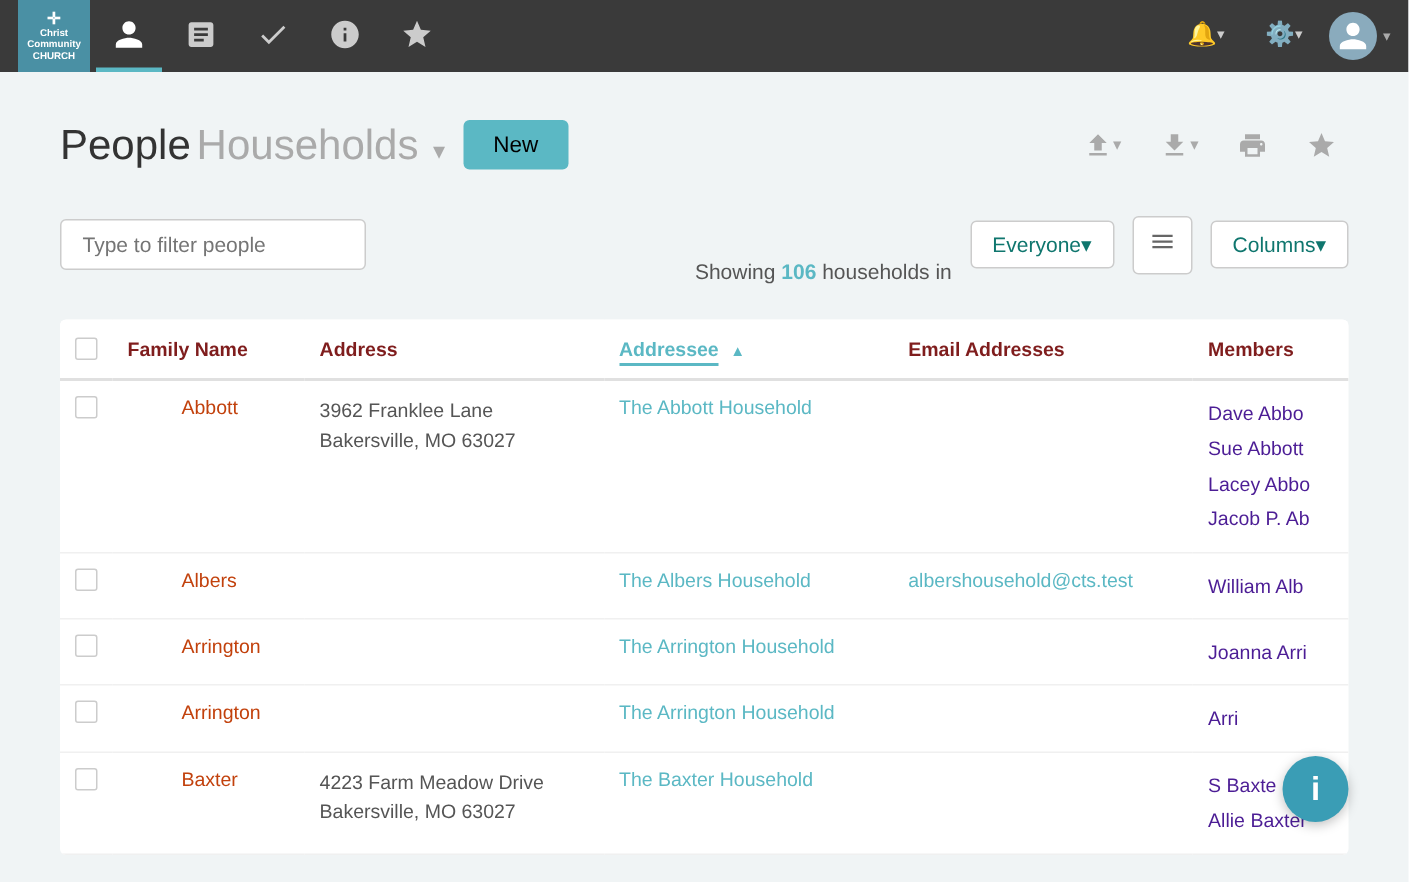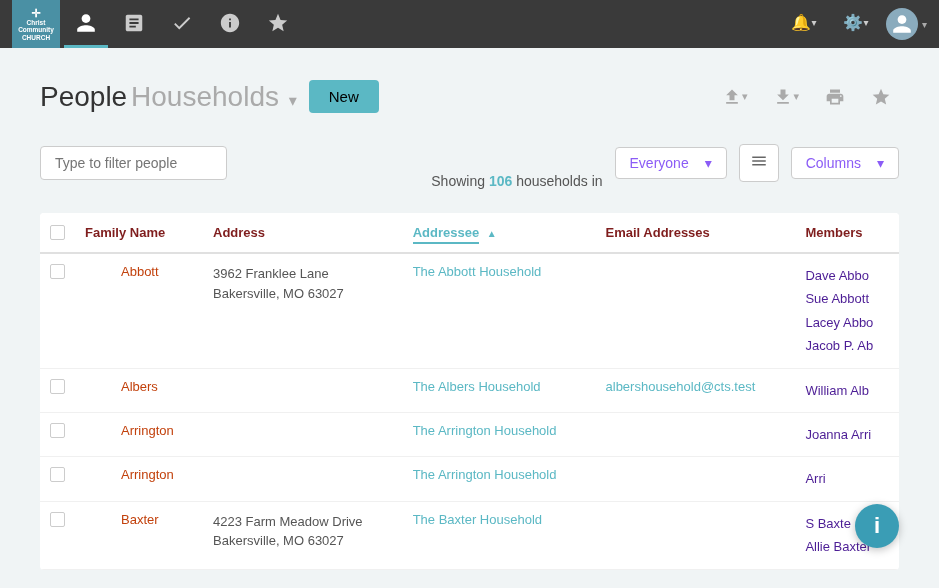--- a/index.html
+++ b/index.html
@@ -70,29 +70,29 @@
     }
 
     
     .filter-bar {
       display: flex; align-items: center; gap: 12px;
       margin-bottom: 24px;
     }
     .filter-input {
       border: 1px solid #ccc; border-radius: 4px;
       padding: 8px 14px; font-size: 14px; color: #555;
-      width: 187px; background: white;
+      width: 204px; background: white;
       outline: none;
     }
     .showing-text { color: #555; font-size: 14px; margin-left: auto; margin-top: 36px; }
     .showing-text span.num { color: #5bb8c4; font-weight: 600; }
     .dropdown-btn {
       border: 1px solid #ccc; background: white; border-radius: 4px;
       padding: 7px 14px; font-size: 14px; cursor: pointer;
-      display: flex; align-items: center; gap: 16px; color: #8b5cf6;
+      display: flex; align-items: center; gap: 0; color: #0f766e;
     }
     .list-icon-btn {
       border: 1px solid #ccc; background: white; border-radius: 4px;
       padding: 7px 10px; font-size: 16px; cursor: pointer; color: #666;
     }
 
     
     .table-container { background: white; border-radius: 4px; overflow: hidden; }
     table { width: 100%; border-collapse: collapse; }
     thead tr { border-bottom: 2px solid #e0e0e0; }

